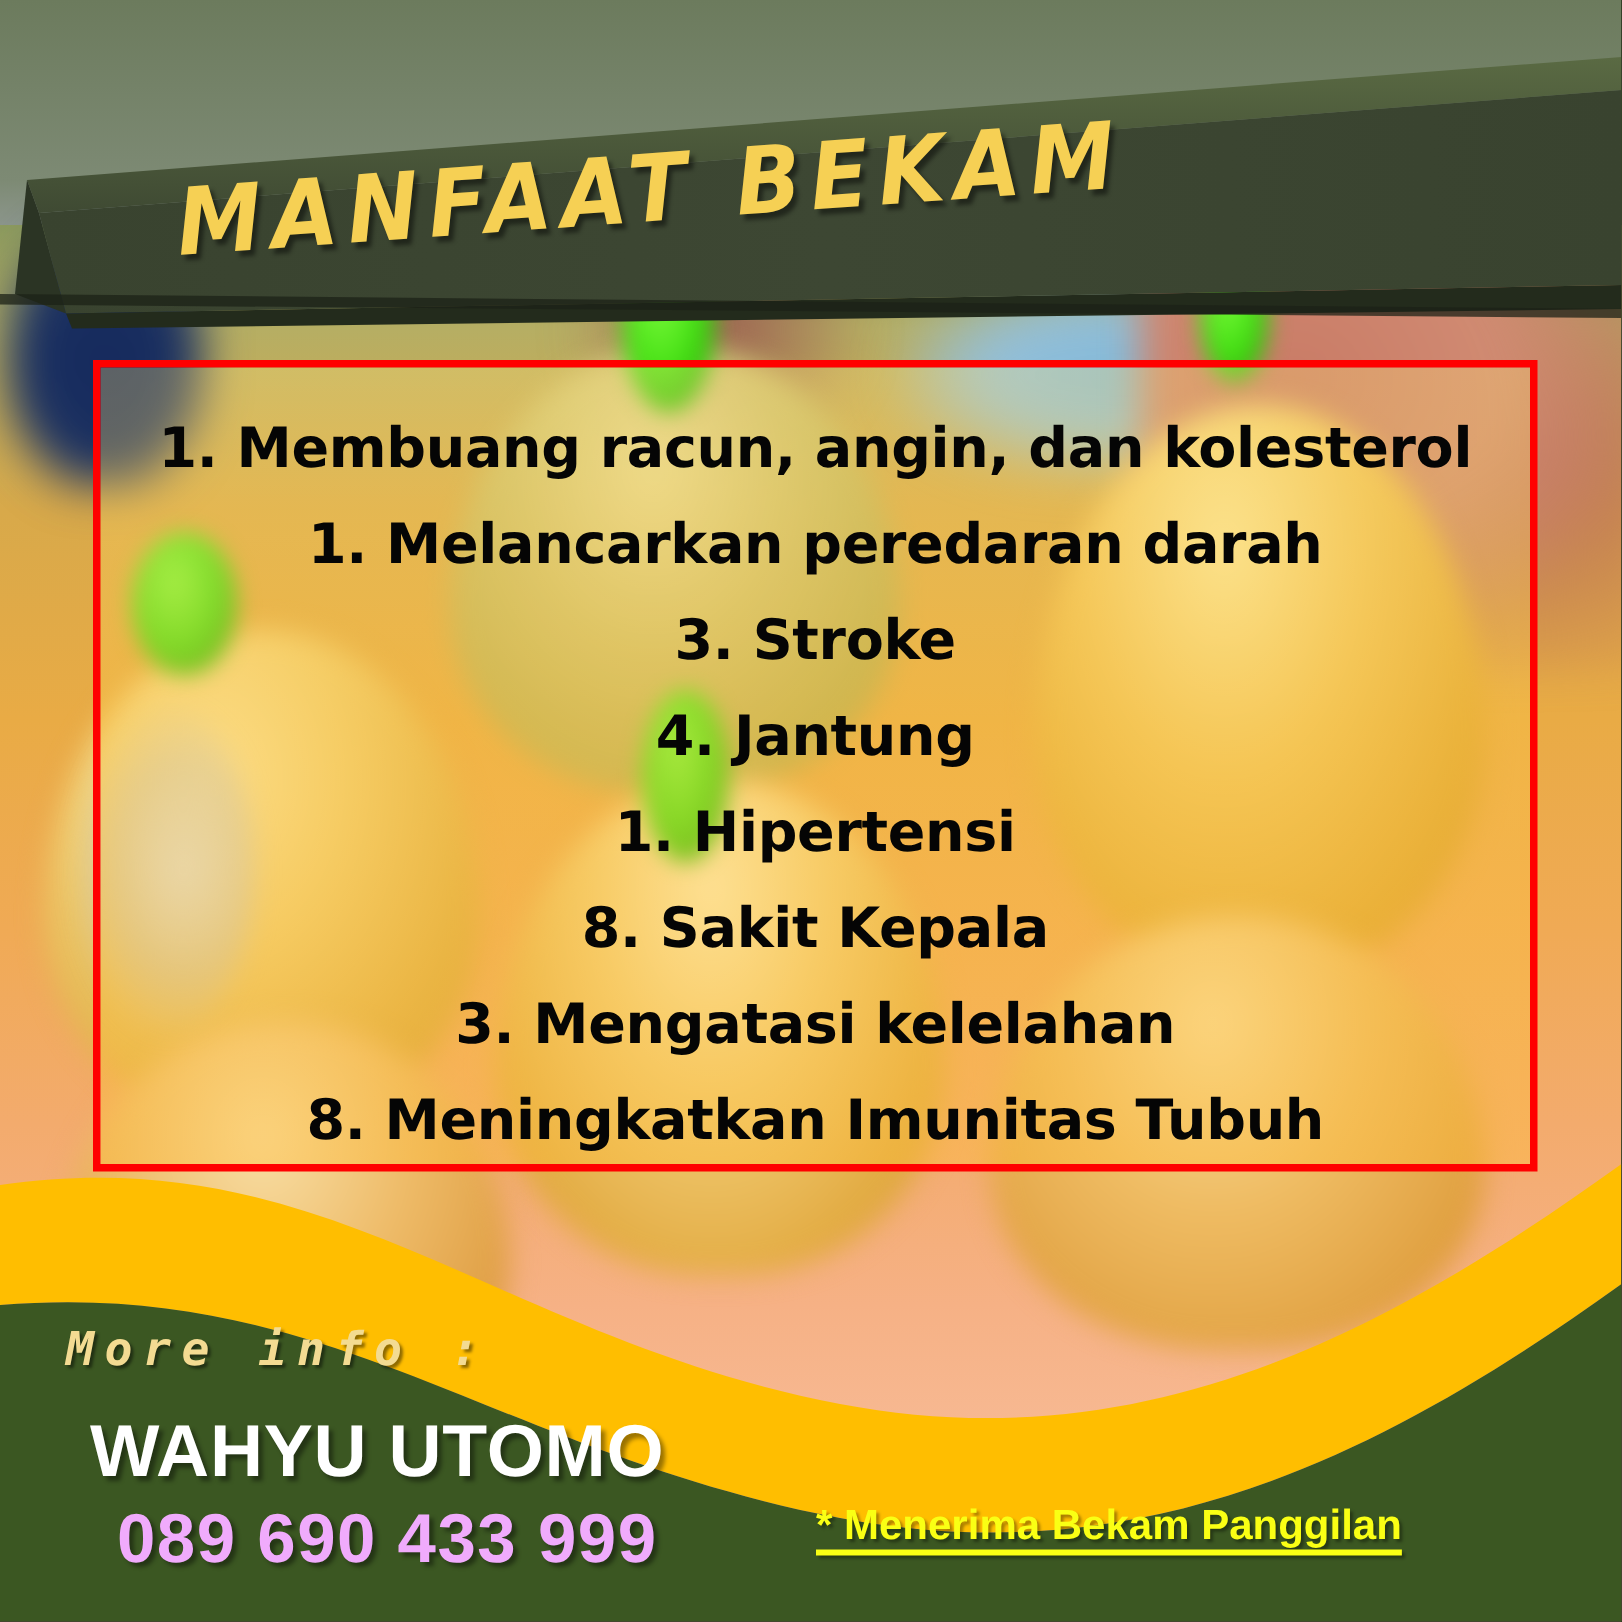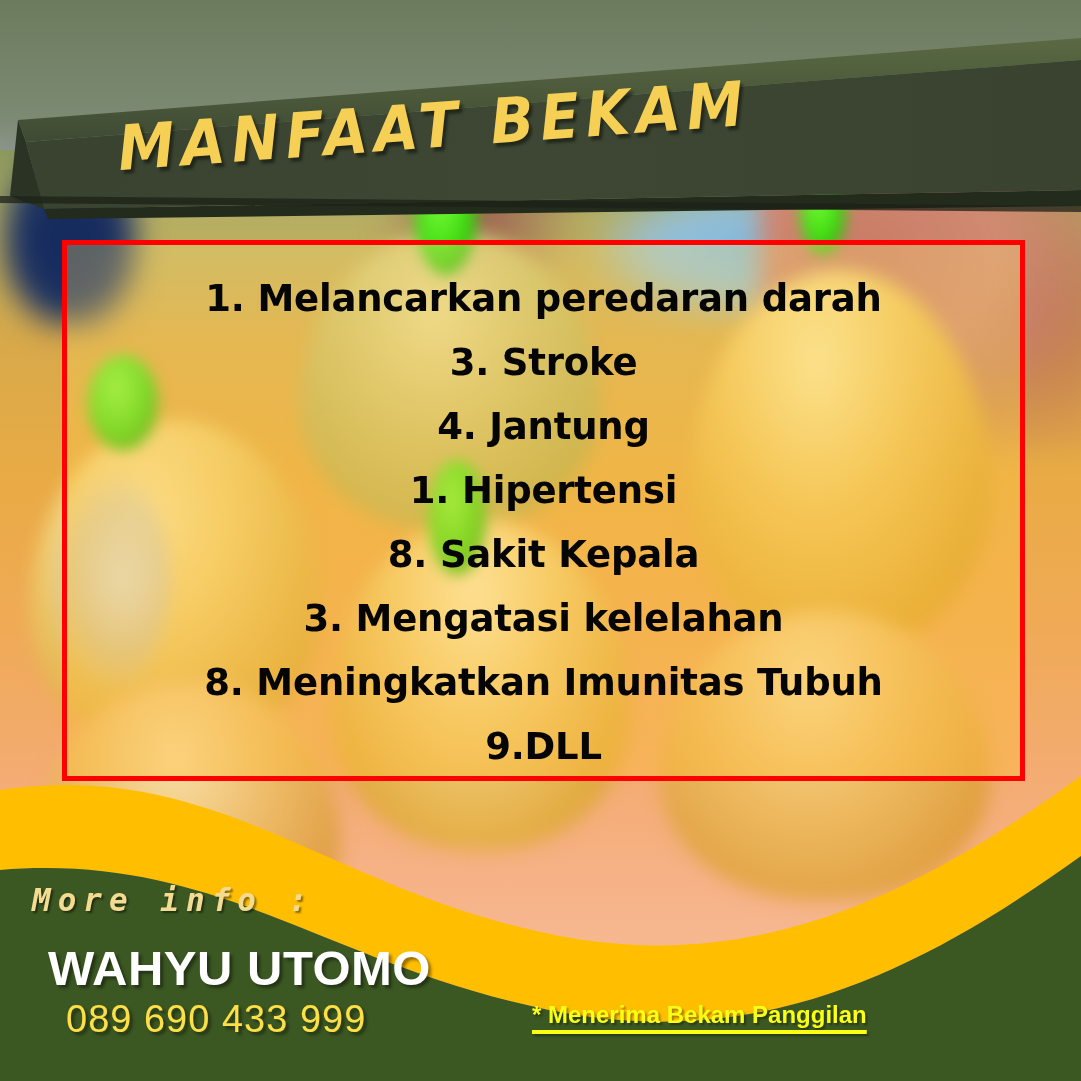--- a/index.html
+++ b/index.html
@@ -143,21 +143,21 @@
     font-weight:bold;
     font-size:37px;
     line-height:64px;
     letter-spacing:-.2px;
     white-space:nowrap;
   }
 
   
   .wave{position:absolute;left:0;top:760px;width:1081px;height:321px;}
 
-  .footer{position:absolute;left:4px;top:860px;width:937px;height:221px;padding-left:44px;}
+  .footer{position:absolute;left:16px;top:860px;width:937px;height:221px;padding-left:44px;}
   .more-info{
     position:absolute;left:28px;top:22px;
     font-family:"DejaVu Sans Mono", monospace;
     font-style:italic;
     font-weight:bold;
     font-size:31px;
     letter-spacing:7px;
     color:#F3DB92;
     text-shadow:2px 2px 2px rgba(0,0,0,.45);
     white-space:nowrap;
@@ -168,32 +168,32 @@
     font-weight:bold;
     font-size:49px;
     letter-spacing:.5px;
     color:#FFFFFF;
     text-shadow:3px 3px 3px rgba(0,0,0,.40);
     white-space:nowrap;
   }
   .phone{
     position:absolute;left:62px;top:138px;
     font-family:"Liberation Sans", sans-serif;
-    font-weight:normal;
-    font-size:38px;
+    font-weight:bold;
+    font-size:46px;
     letter-spacing:1px;
-    color:#fde047;
+    color:#f0abfc;
     text-shadow:3px 3px 3px rgba(0,0,0,.40);
     white-space:nowrap;
   }
   .note{
     position:absolute;left:528px;top:141px;
     font-family:"Liberation Sans", sans-serif;
     font-weight:bold;
-    font-size:24px;
+    font-size:28px;
     color:#FAFF14;
     text-decoration:underline;
     text-underline-offset:7px;
     text-decoration-thickness:4px;
     text-shadow:2px 2px 2px rgba(0,0,0,.35);
     white-space:nowrap;
   }
 </style>
 </head>
 <body>
@@ -248,20 +248,21 @@
     </svg>
 
     <div class="title">
       <span>MANFAAT BEKAM</span>
     </div>
   </div>
 
   <div class="listbox">
     <div class="tint"></div>
     <ul class="list">
+      <li>1. Membuang racun, angin, dan kolesterol</li>
       <li>1. Melancarkan peredaran darah</li>
       <li>3. Stroke</li>
       <li>4. Jantung</li>
       <li>1. Hipertensi</li>
       <li>8. Sakit Kepala</li>
       <li>3. Mengatasi kelelahan</li>
       <li>8. Meningkatkan Imunitas Tubuh</li>
       <li>9.DLL</li>
     </ul>
   </div>

